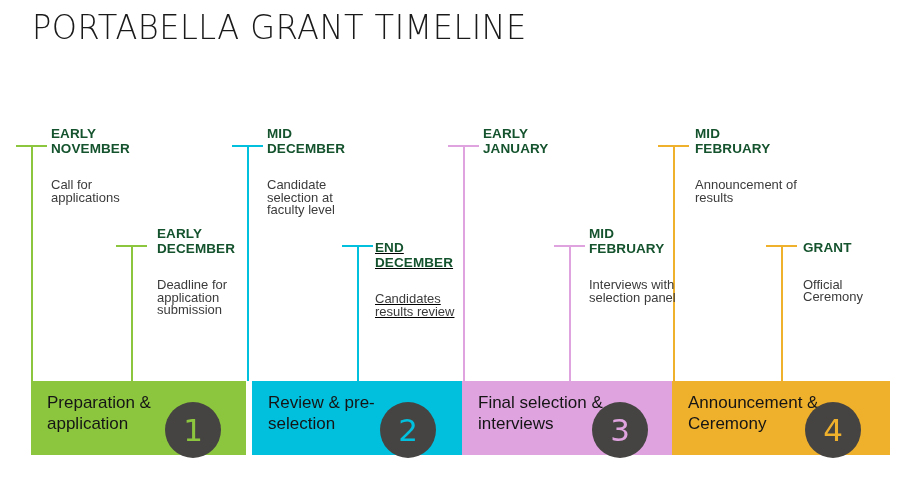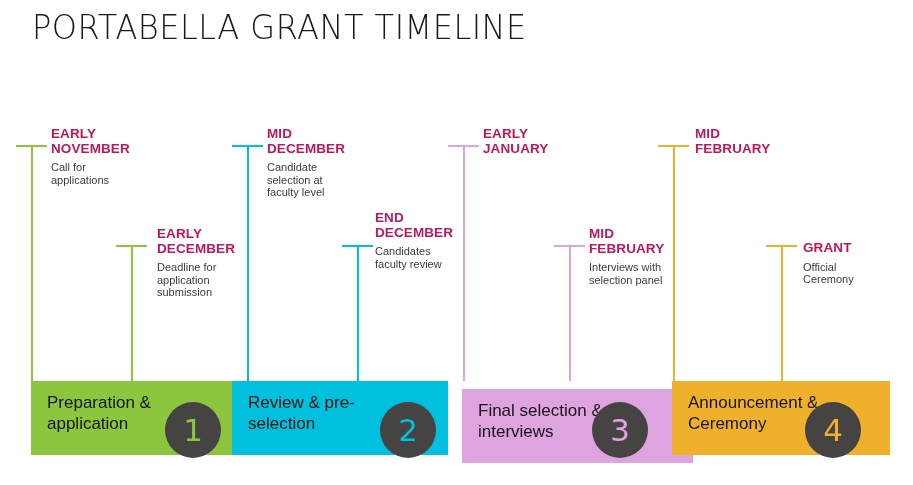--- a/index.html
+++ b/index.html
@@ -25,25 +25,25 @@
     position:absolute;left:-15px;top:0;width:31px;height:2px;
   }
   .stem .rod{
     position:absolute;left:0;top:0;width:1.6px;
   }
 
   
   .ms{position:absolute;}
   .ms .when{
     font-weight:bold;font-size:13.5px;line-height:14.5px;
-    color:#be185d;letter-spacing:0.1px;white-space:pre-line;
+    color:#14532d;letter-spacing:0.1px;white-space:pre-line;
   }
   .ms .what{
-    margin-top:5px;
-    font-size:11px;line-height:12.5px;color:#3b3b3b;
+    margin-top:23px;
+    font-size:13px;line-height:12.5px;color:#3b3b3b;
     white-space:pre-line;
   }
 
   
   .bar{position:absolute;top:381px;height:74px;}
   .seg{position:absolute;top:0;height:74px;}
   .seg .plabel{
     position:absolute;left:16px;top:11px;
     font-size:17px;line-height:21px;color:#151515;
     white-space:pre-line;
@@ -111,56 +111,58 @@
 application
 submission</div>
   </div>
   <div class="ms" style="left:267px;top:127px;width:98px;">
     <div class="when">MID
 DECEMBER</div>
     <div class="what">Candidate
 selection at
 faculty level</div>
   </div>
-  <div class="ms" style="left:375px;top:211px;width:100px;">
+  <div class="ms" style="left:375px;top:241px;width:100px;text-decoration:underline;">
     <div class="when">END
 DECEMBER</div>
     <div class="what">Candidates
-faculty review</div>
+results review</div>
   </div>
   <div class="ms" style="left:483px;top:127px;width:104px;">
     <div class="when">EARLY
 JANUARY</div>
   </div>
   <div class="ms" style="left:589px;top:227px;width:104px;">
     <div class="when">MID
 FEBRUARY</div>
     <div class="what">Interviews with
 selection panel</div>
   </div>
   <div class="ms" style="left:695px;top:127px;width:112px;">
     <div class="when">MID
 FEBRUARY</div>
+    <div class="what">Announcement of
+results</div>
   </div>
   <div class="ms" style="left:803px;top:241px;width:100px;">
     <div class="when">GRANT</div>
     <div class="what">Official
 Ceremony</div>
   </div>
 
   <div class="bar" style="left:31px;width:859px;padding-left:46px;">
     <div class="seg" style="left:0px;width:215px;background:#8CC63F;">
       <div class="plabel">Preparation &amp;
 application</div>
     </div>
-    <div class="seg" style="left:201px;width:216px;background:#00C0DE;">
+    <div class="seg" style="left:221px;width:216px;background:#00C0DE;">
       <div class="plabel">Review &amp; pre-
 selection</div>
     </div>
-    <div class="seg" style="left:431px;width:231px;background:#DFA3E0;margin-top:8px;">
+    <div class="seg" style="left:431px;width:231px;background:#DFA3E0;">
       <div class="plabel">Final selection &amp;
 interviews</div>
     </div>
     <div class="seg" style="left:641px;width:218px;background:#EFB02C;text-decoration:underline;">
       <div class="plabel">Announcement &amp;
 Ceremony</div>
     </div>
 
     <div class="badge" style="left:134px;top:21px;">
       <span style="color:#8CC63F;">1</span>

